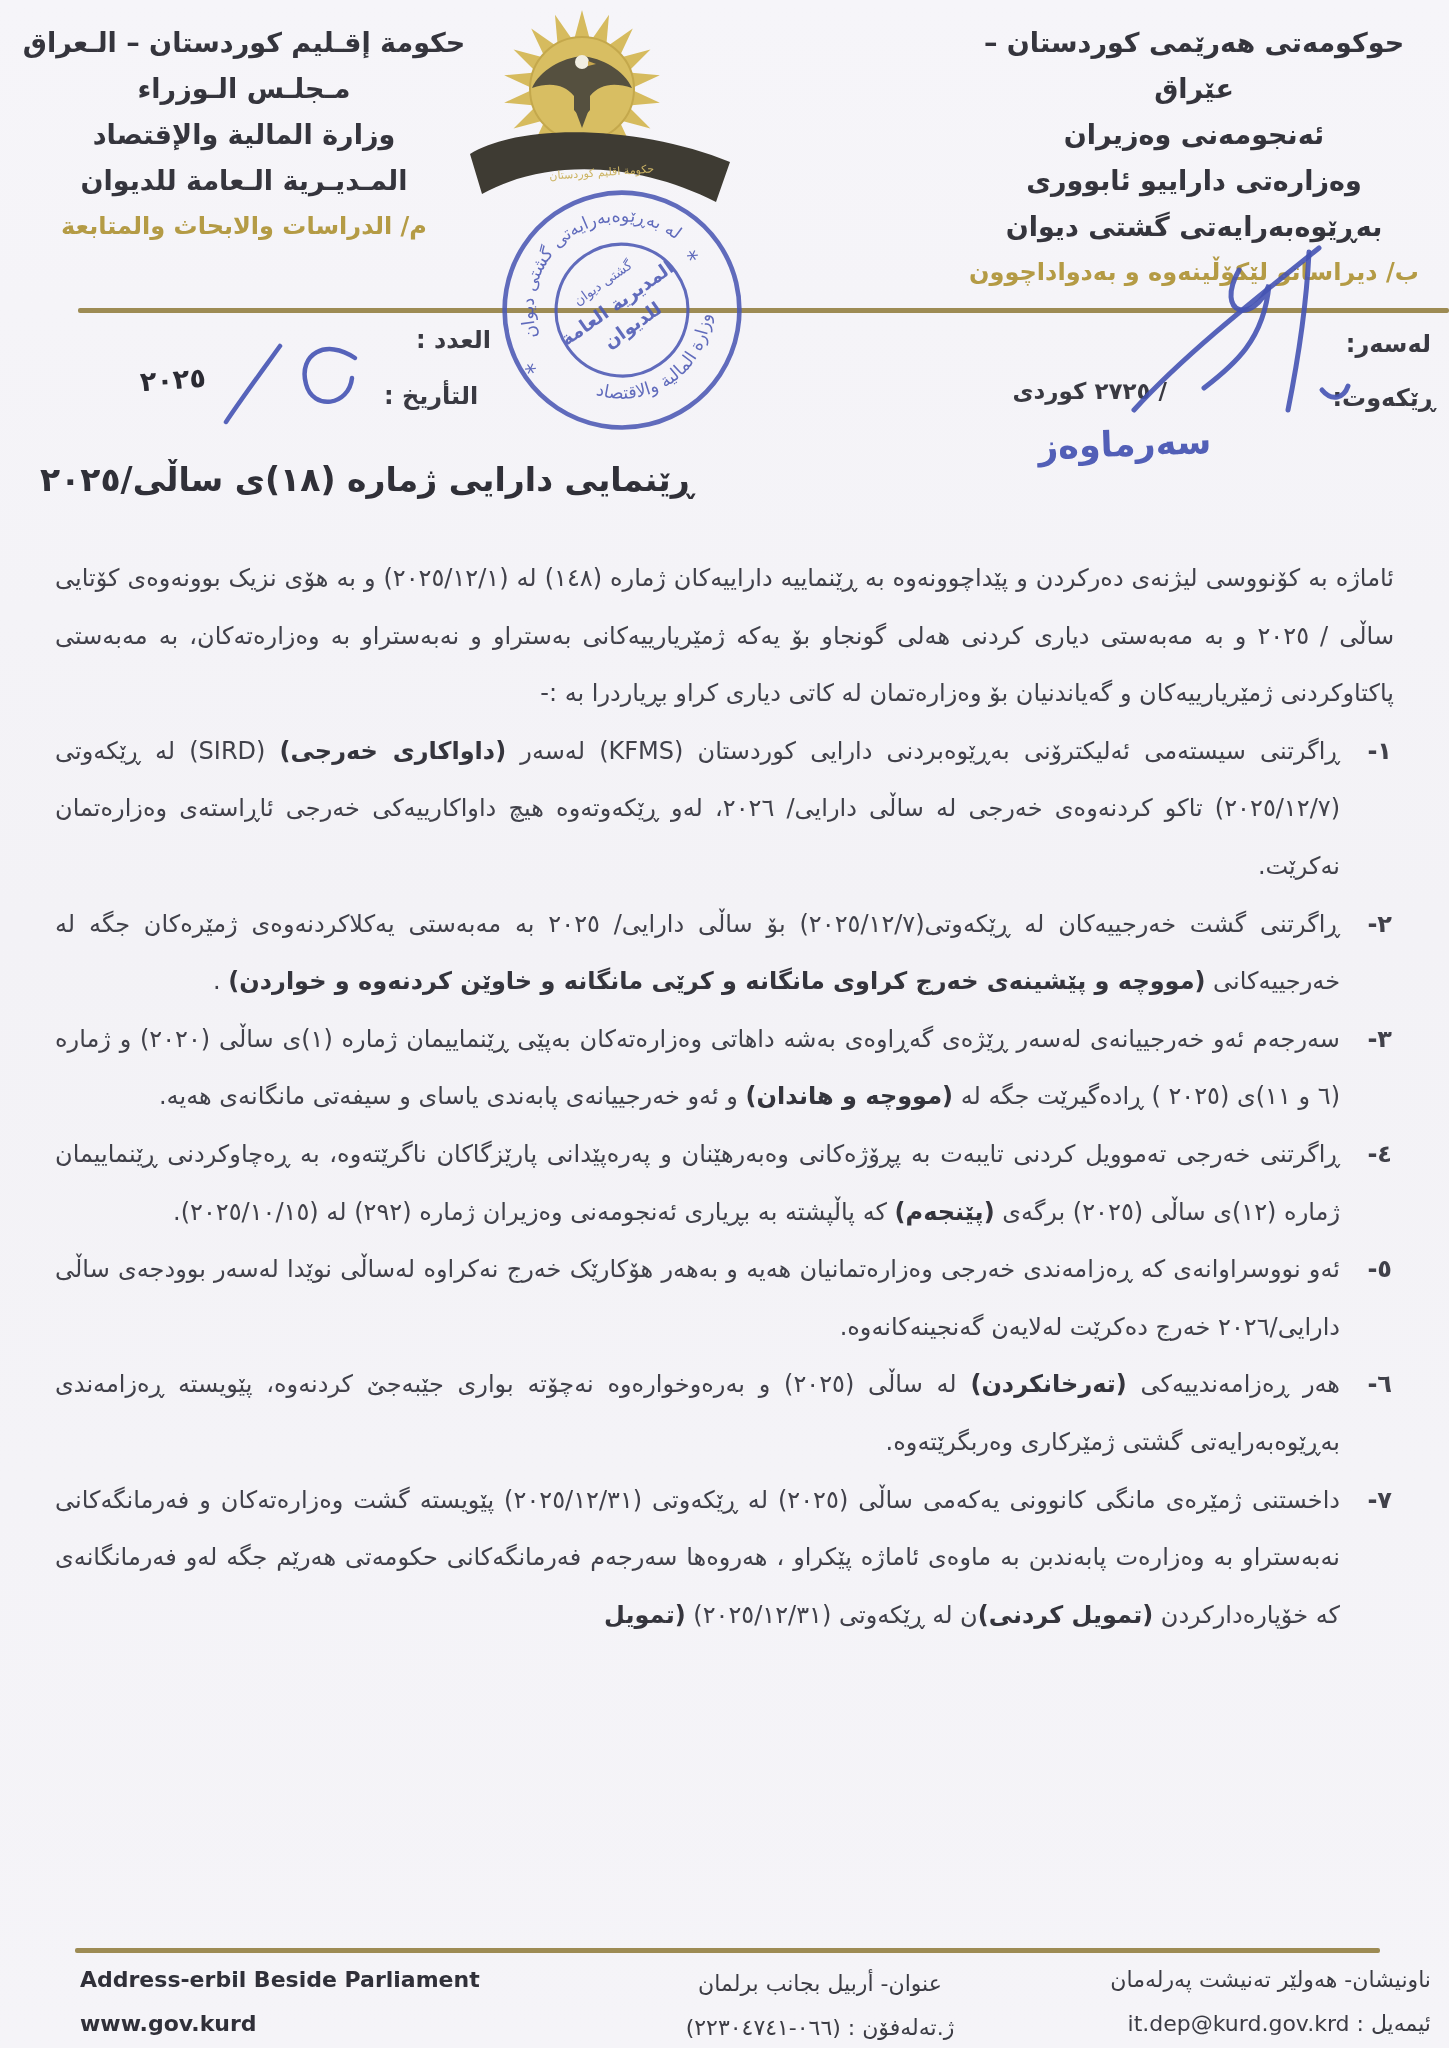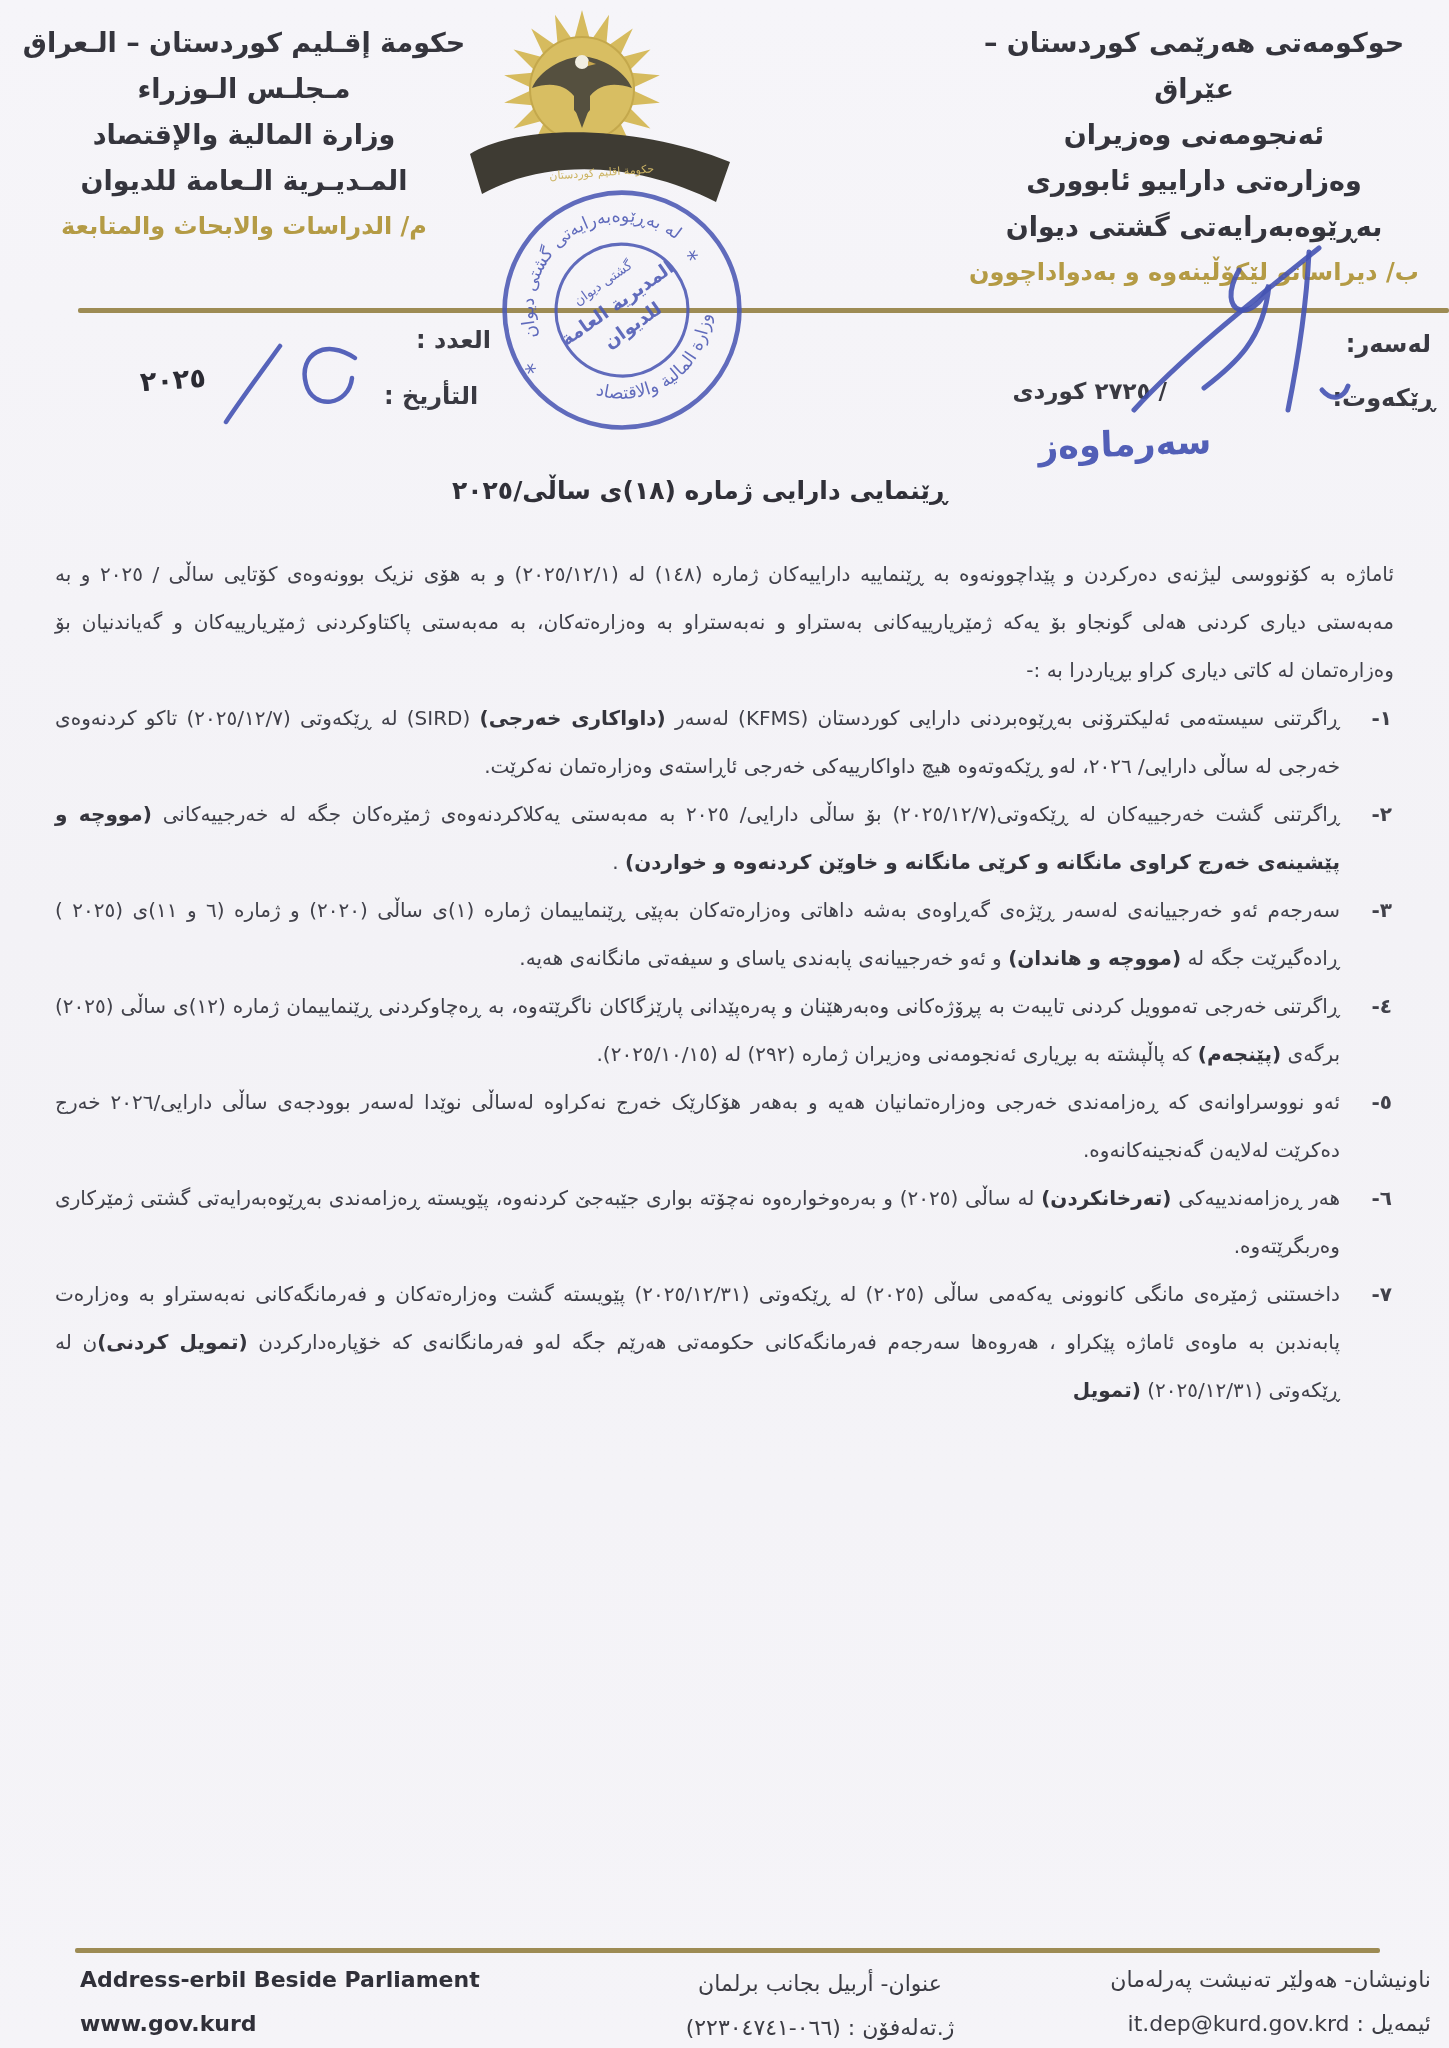--- a/index.html
+++ b/index.html
@@ -30,24 +30,24 @@
   .lbl-adad{left:398px;top:326px;direction:rtl;margin-left:18px;}
   .lbl-tarikh{left:384px;top:382px;direction:rtl;}
   .hand-year{position:absolute;left:140px;top:364px;font-size:27px;font-weight:700;color:#2b2b33;transform:rotate(-4deg);}
   .hand-month{position:absolute;right:238px;top:424px;font-size:35px;font-weight:600;color:#4553b2;transform:rotate(-2deg);letter-spacing:1px;opacity:.92;}
   .scribble{position:absolute;}
   .scribble path{stroke:#4553b2;stroke-width:5;fill:none;stroke-linecap:round;opacity:.9;}
   .scribble-number{right:95px;top:240px;width:250px;height:185px;}
   .scribble-date{left:130px;top:336px;width:290px;height:100px;}
   .scribble-date path{stroke-width:4.5;}
   
-  .doc-title{position:absolute;top:460px;left:40px;right:90px;margin:16px;text-align:center;
-    font-size:25px;font-weight:700;color:#303038;}
+  .doc-title{position:absolute;top:460px;left:40px;right:90px;margin:0;text-align:left;
+    font-size:33px;font-weight:700;color:#303038;}
   
-  .body{position:absolute;top:550px;right:55px;left:55px;font-size:20px;line-height:2.4;
+  .body{position:absolute;top:550px;right:55px;left:55px;font-size:24px;line-height:2.4;
     text-align:justify;color:#41414a;}
   .body p{margin:0;}
   .item{position:relative;padding-right:54px;margin:0;}
   .item .num{position:absolute;right:2px;top:0;font-weight:700;}
   .body b{font-weight:700;color:#35353d;}
   
   .foot{position:absolute;font-size:22px;color:#3c3c44;white-space:nowrap;}
   .foot-en{left:80px;top:1958px;direction:ltr;text-align:left;font-weight:600;color:#303039;line-height:44px;}
   .foot-mid{left:630px;top:1962px;width:380px;text-align:center;line-height:44px;}
   .foot-right{right:18px;top:1958px;width:430px;text-align:right;line-height:44px;}

